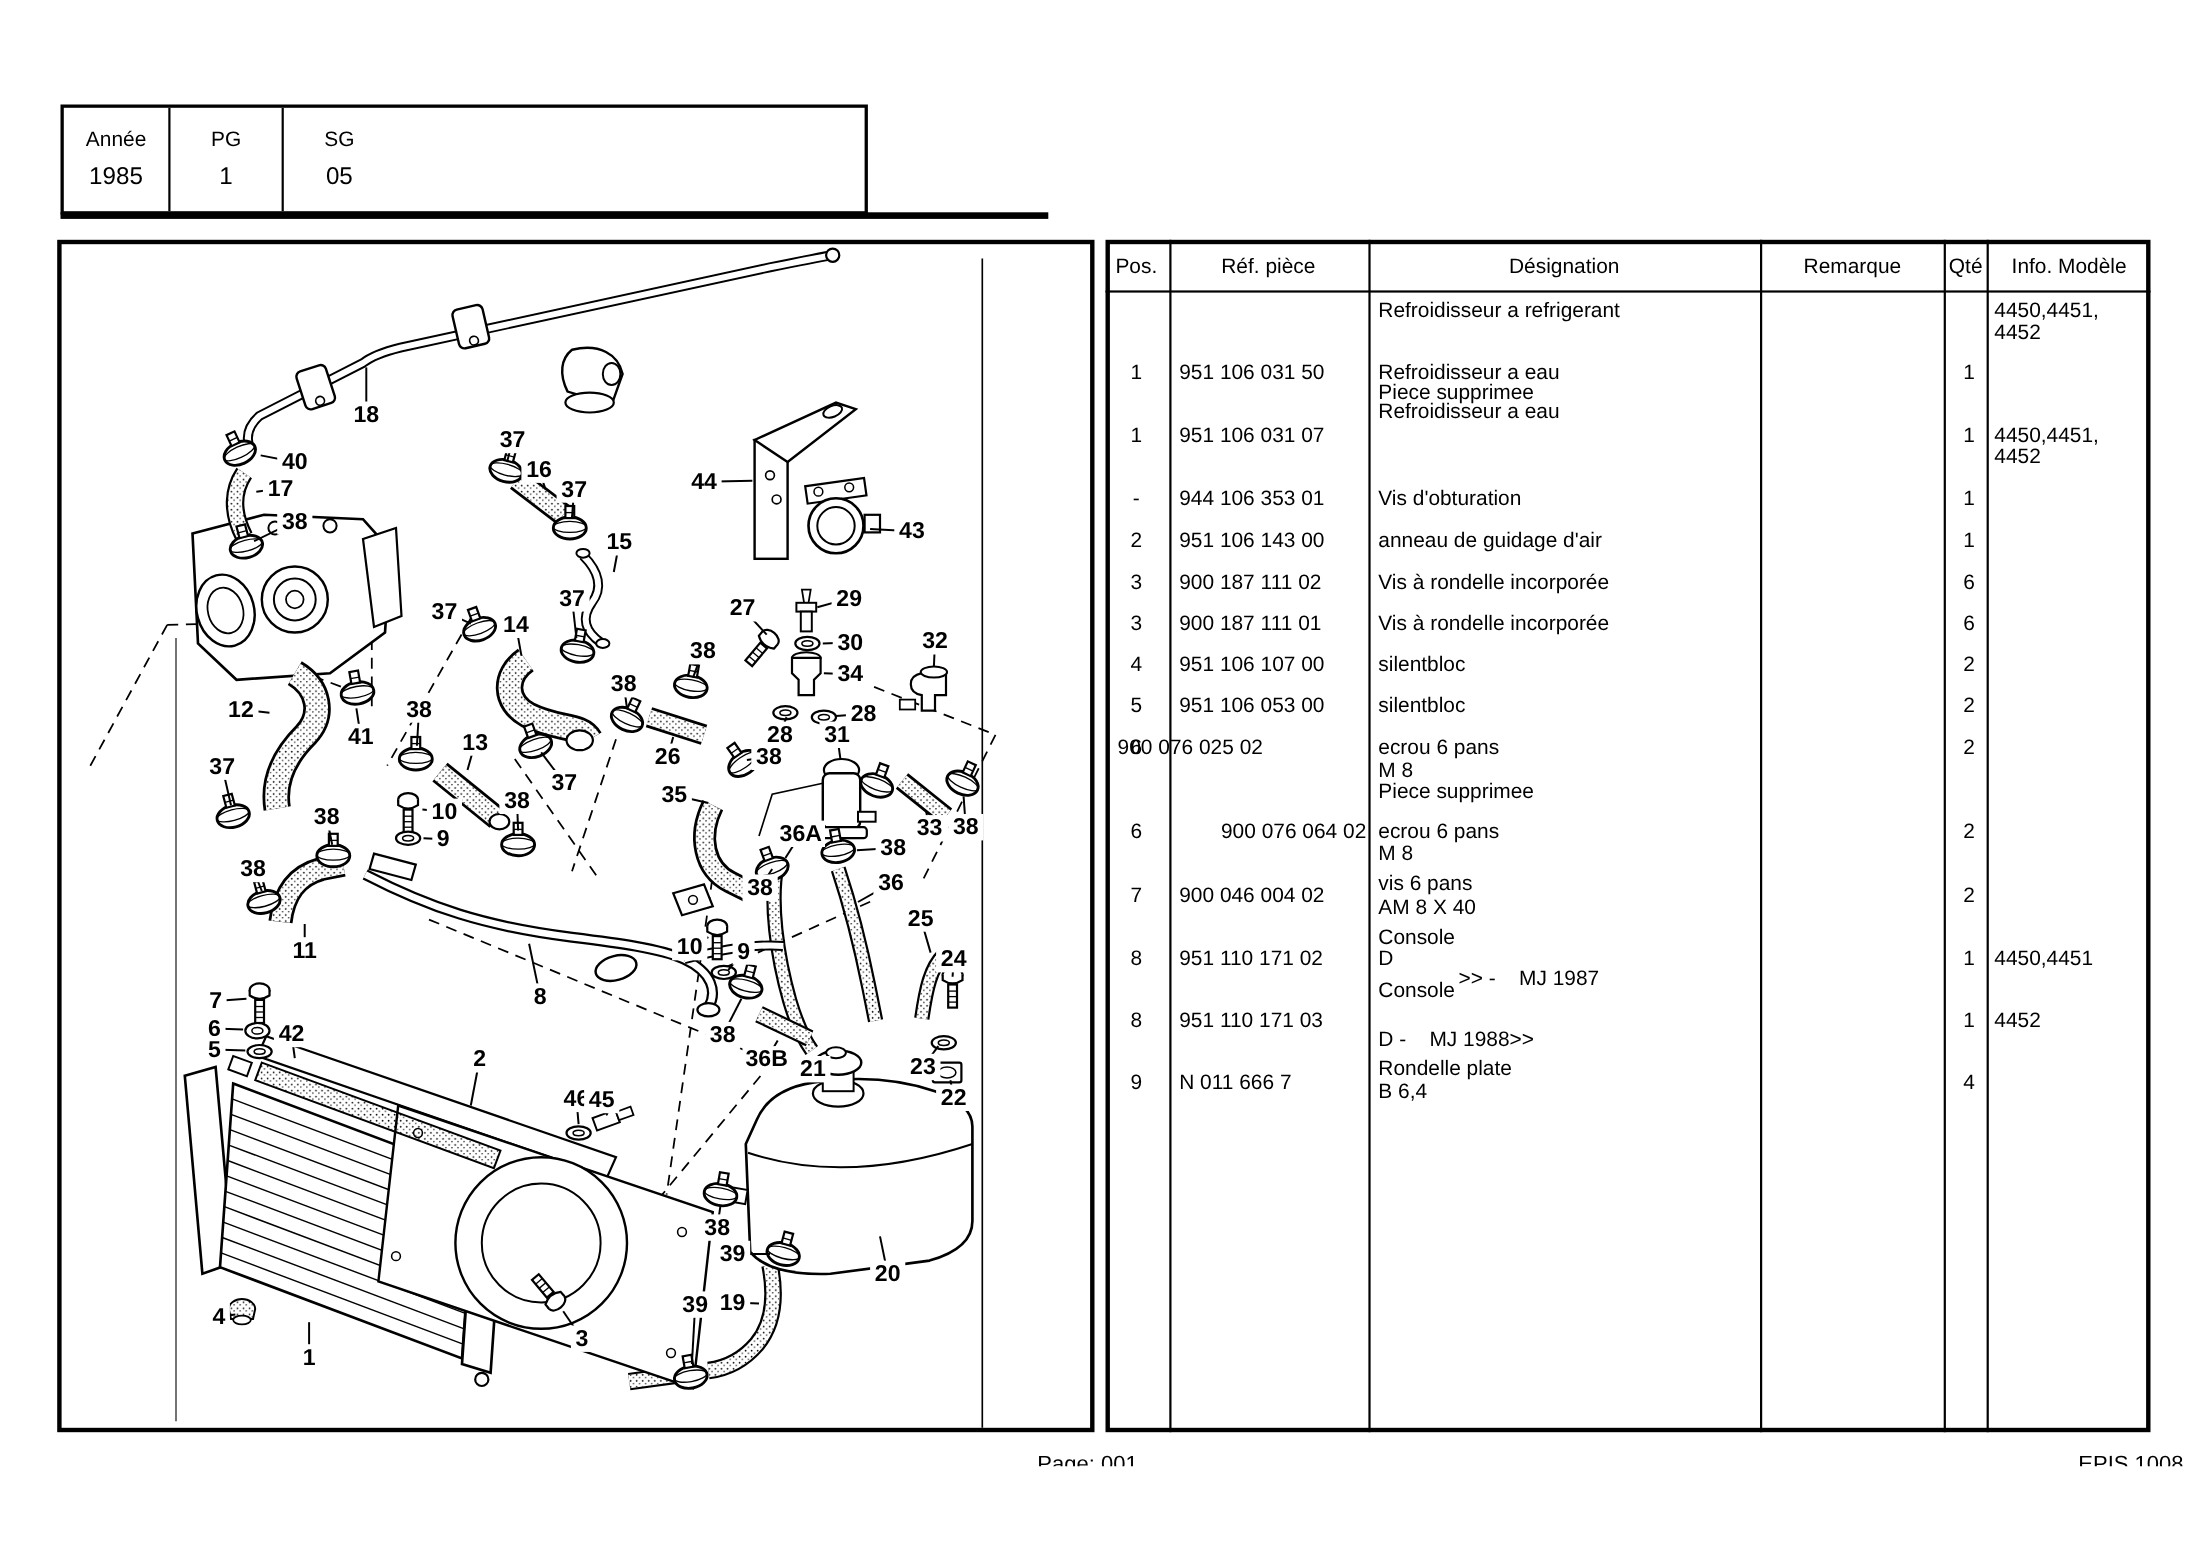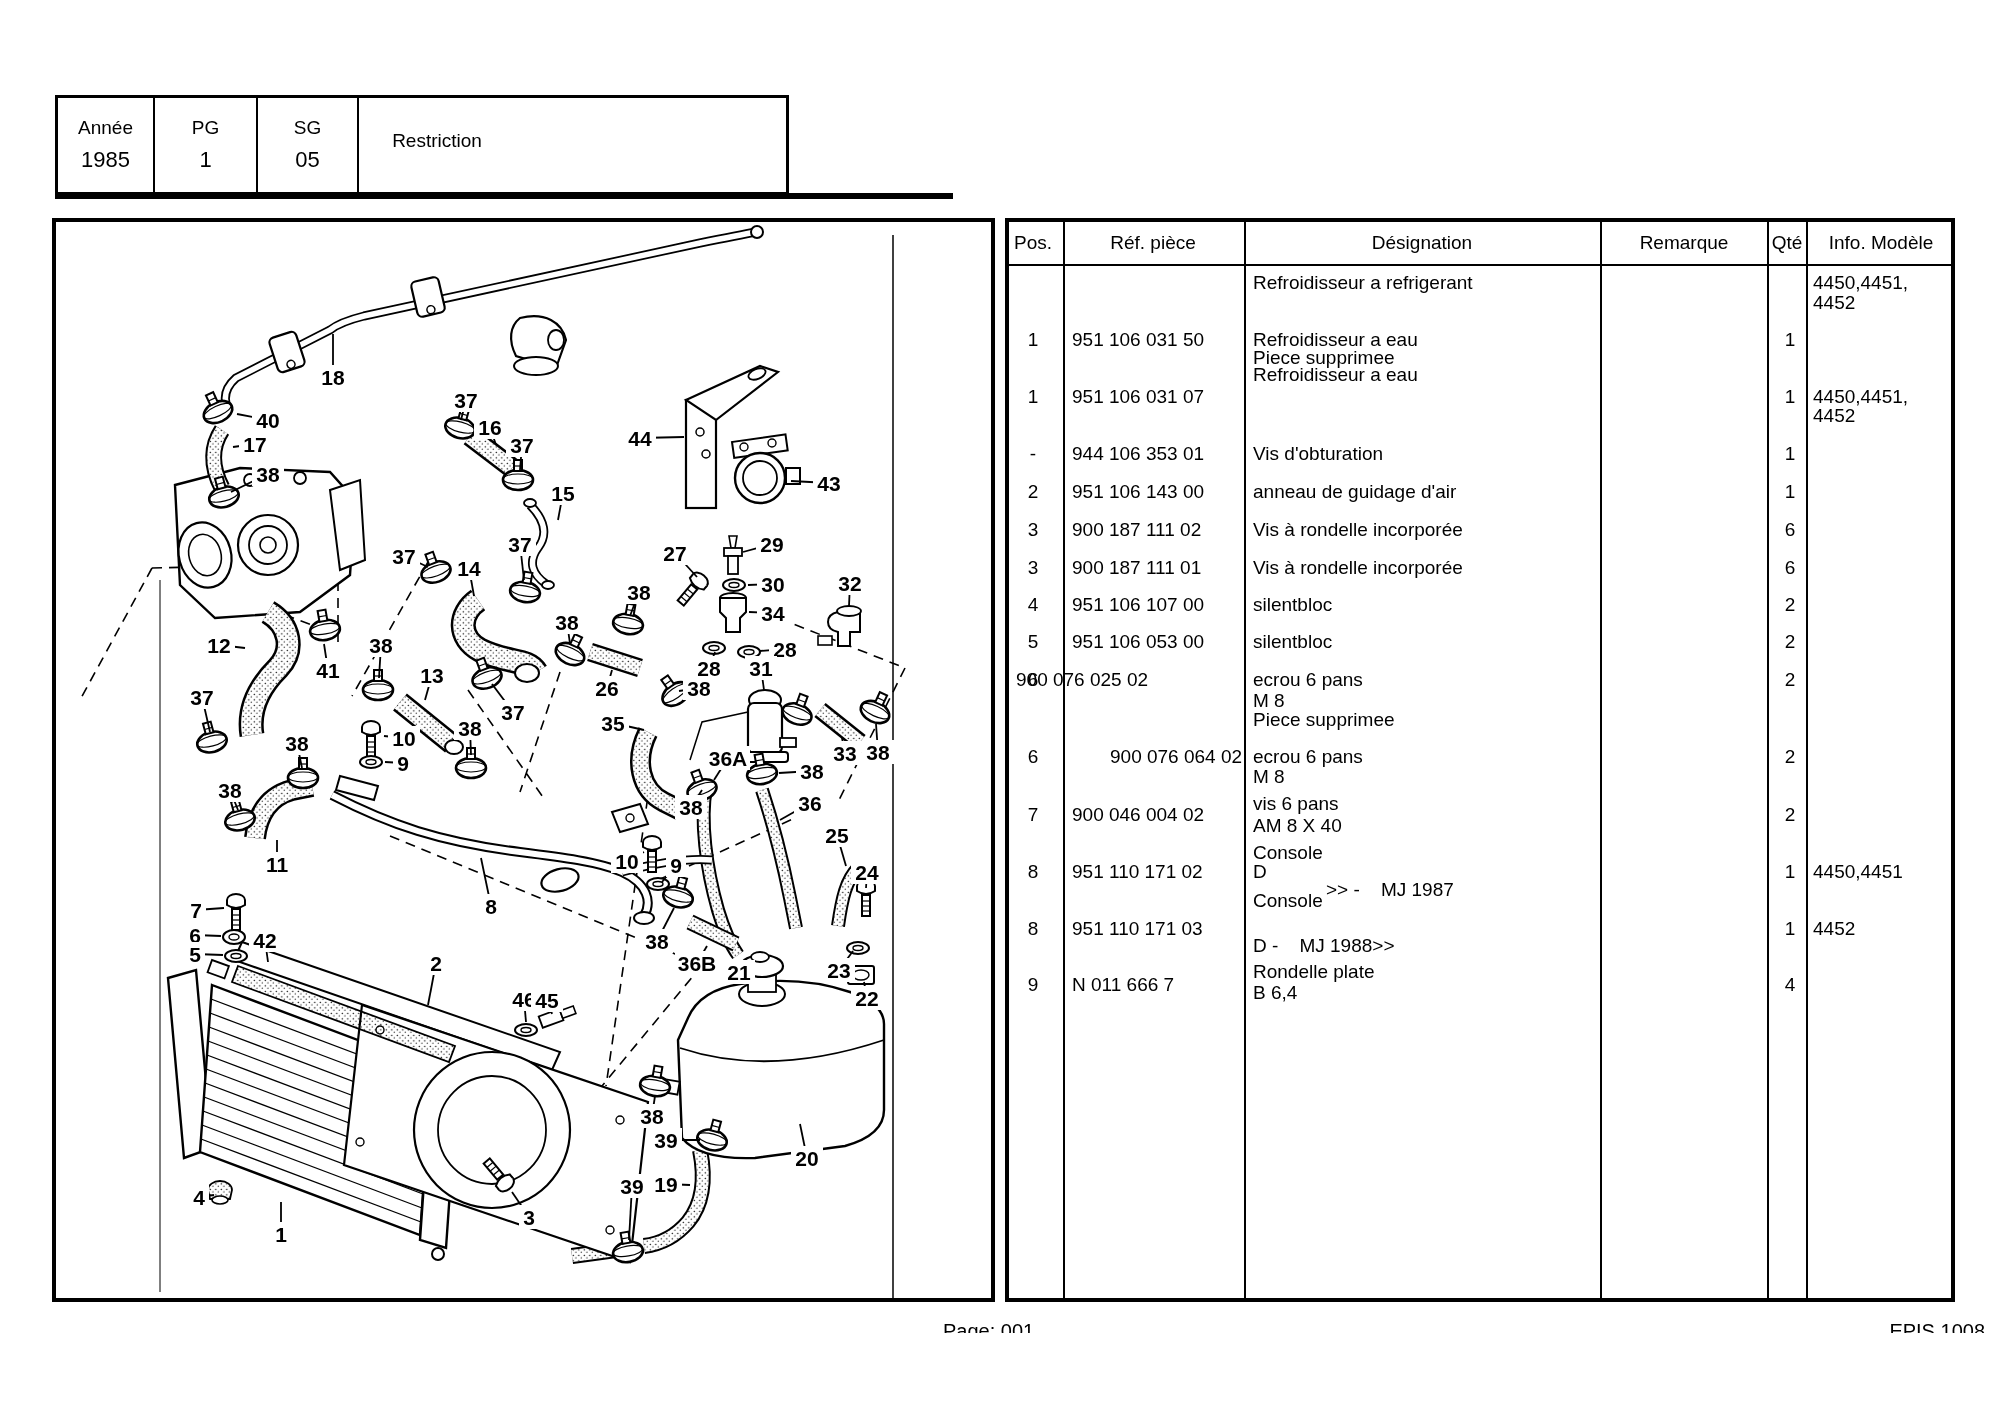--- a/index.html
+++ b/index.html
@@ -37,24 +37,20 @@
         <div class="hlabel">Année</div>
         <div class="hvalue">1985</div>
       </div>
       <div class="hcell" style="width: 103px;">
         <div class="hlabel">PG</div>
         <div class="hvalue">1</div>
       </div>
       <div class="hcell" style="width: 101px;">
         <div class="hlabel">SG</div>
         <div class="hvalue">05</div>
-      </div>
-      <div class="hcell" style="width: 156px;">
-        <div class="hlabel">Restriction</div>
-        <div class="hvalue"></div>
       </div>
     </div>
   <div id="header-underbar" class="abs"></div>
 
   <div id="diagram-panel" class="abs"></div>
   <svg class="abs" style="left:52px;top:218px;" width="943" height="1084" viewBox="52 218 943 1084">
     <defs>
       <pattern id="stip" width="5.5" height="5.5" patternUnits="userSpaceOnUse">
         <circle cx="1.3" cy="1.4" r="0.75" fill="#000"></circle>
           <circle cx="3.9" cy="3.8" r="0.65" fill="#000"></circle>

